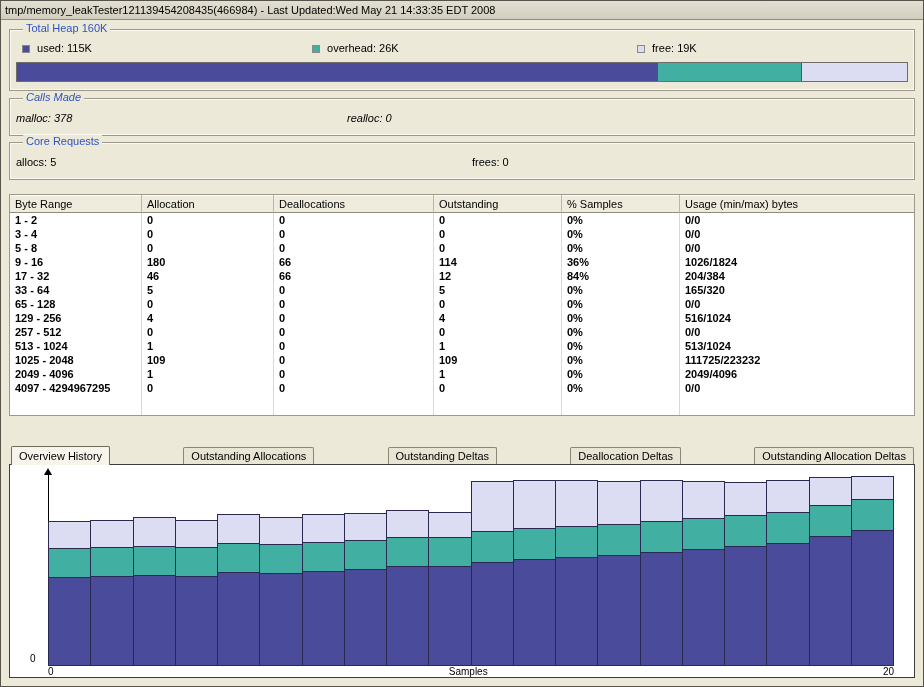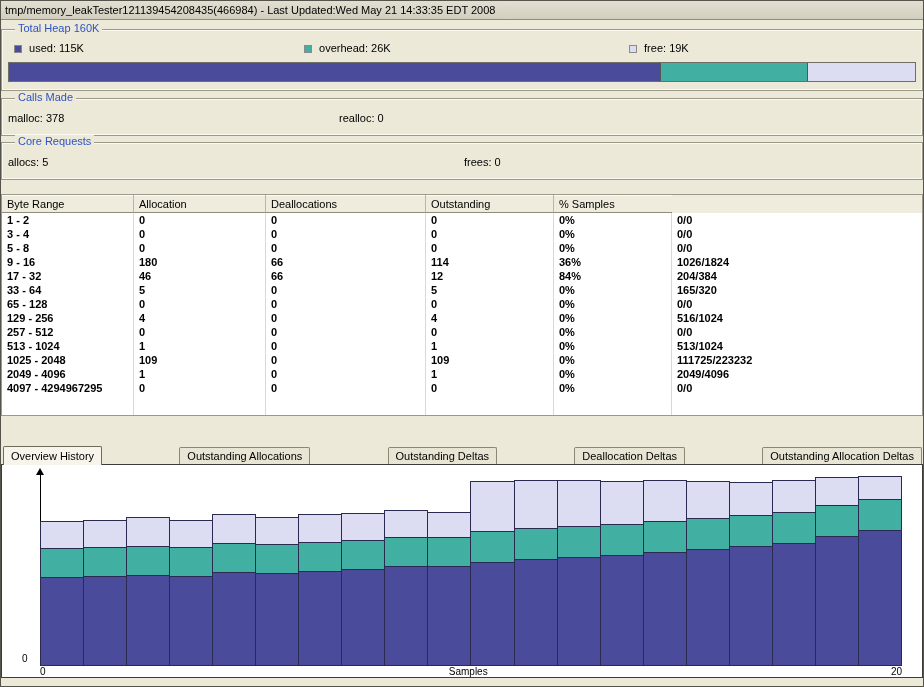--- a/index.html
+++ b/index.html
@@ -12,21 +12,21 @@
     border:1px solid #55534a;
     overflow:hidden;
   }
   .titlebar {
     height:19px; line-height:18px;
     background:linear-gradient(#e2dfd2,#d2cfc0);
     border-bottom:1px solid #8f8c7e;
     padding-left:4px;
     white-space:nowrap; overflow:hidden;
   }
-  .content { padding:0 0; }
+  .content { padding:0 8px; }
 
   
   .panel {
     position:relative;
     border:1px solid #9c998a;
     box-shadow:inset 0 0 0 1px rgba(255,255,252,0.75);
     padding:0 6px;
   }
   .panel-title {
     position:absolute; top:-8px; left:13px;
@@ -34,21 +34,21 @@
     color:#2f52c4;
   }
   .heap-panel { margin-top:9px; height:62px; padding-top:12px; }
   .heap-legend { display:grid; grid-template-columns:290px 325px 1fr; height:14px; }
   .legend-item { padding-left:6px; white-space:nowrap; }
   .swatch { display:inline-block; width:8px; height:8px; margin-right:4px; vertical-align:-1px; border:1px solid #8a8a8a; }
   .heap-bar { margin-top:6px; height:20px; border:1px solid #6e6e66; display:flex; background:#fff; }
   .heap-seg { height:100%; }
   .heap-seg + .heap-seg { border-left:1px solid #55555e; }
 
-  .calls-panel { margin-top:7px; height:38px; padding-top:13px; }
+  .calls-panel { margin-top:7px; height:38px; padding-top:13px;font-style:italic; }
   .core-panel  { margin-top:6px; height:38px; padding-top:13px; }
   .stat-row-calls { display:grid; grid-template-columns:331px 279px 1fr; }
   .stat-row-core  { display:grid; grid-template-columns:456px 1fr; }
 
   
   .alloc-table {
     margin-top:14px; height:222px;
     border:1px solid #9c998c; background:#fff;
     display:flex; flex-direction:column;
     overflow:hidden;
@@ -151,20 +151,21 @@
       </div>
     </div>
 
     <div class="alloc-table">
       <div class="thead" id="table-head">
           <div class="th">Byte Range</div>
           <div class="th">Allocation</div>
           <div class="th">Deallocations</div>
           <div class="th">Outstanding</div>
           <div class="th">% Samples</div>
+          <div class="th">Usage (min/max) bytes</div>
         </div>
       <div class="tbody" id="table-body">
           <div class="tr">
             <div class="td">1 - 2</div>
             <div class="td">0</div>
             <div class="td">0</div>
             <div class="td">0</div>
             <div class="td">0%</div>
             <div class="td">0/0</div>
           </div>

